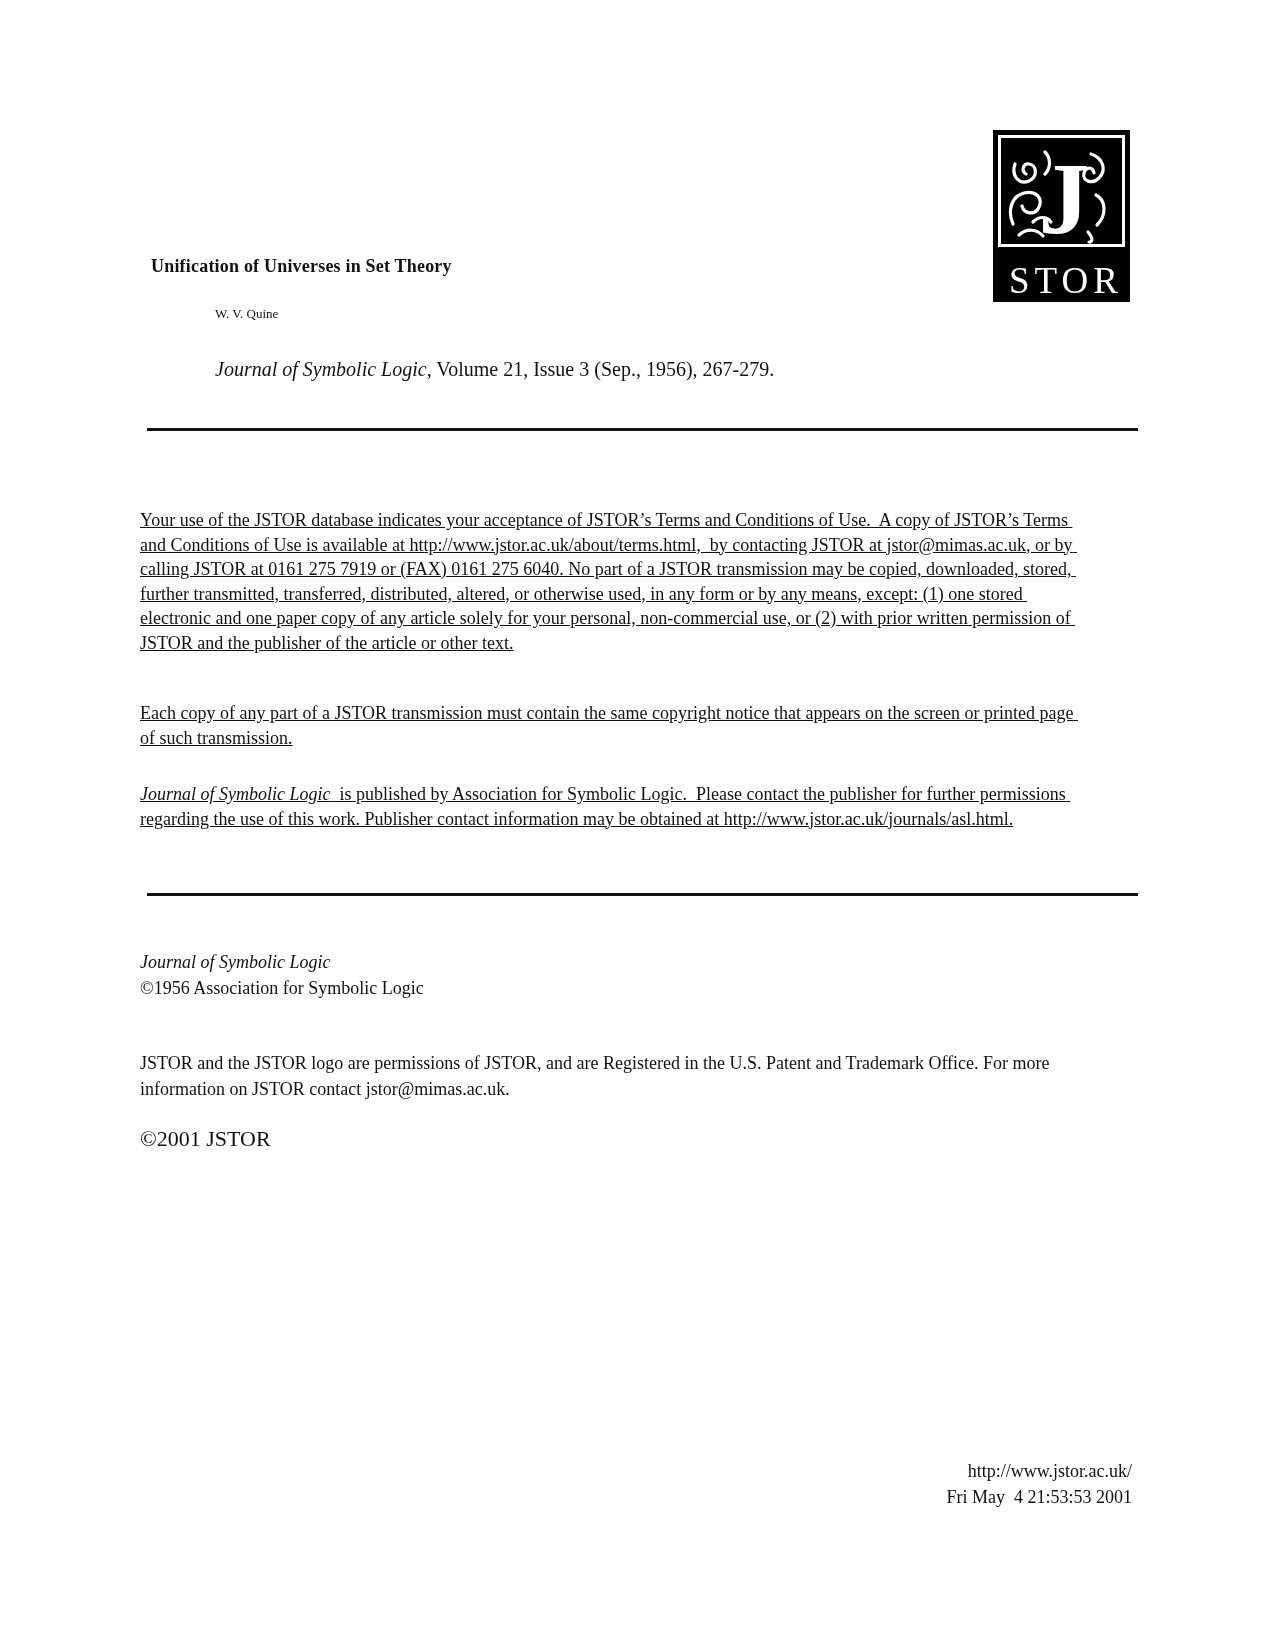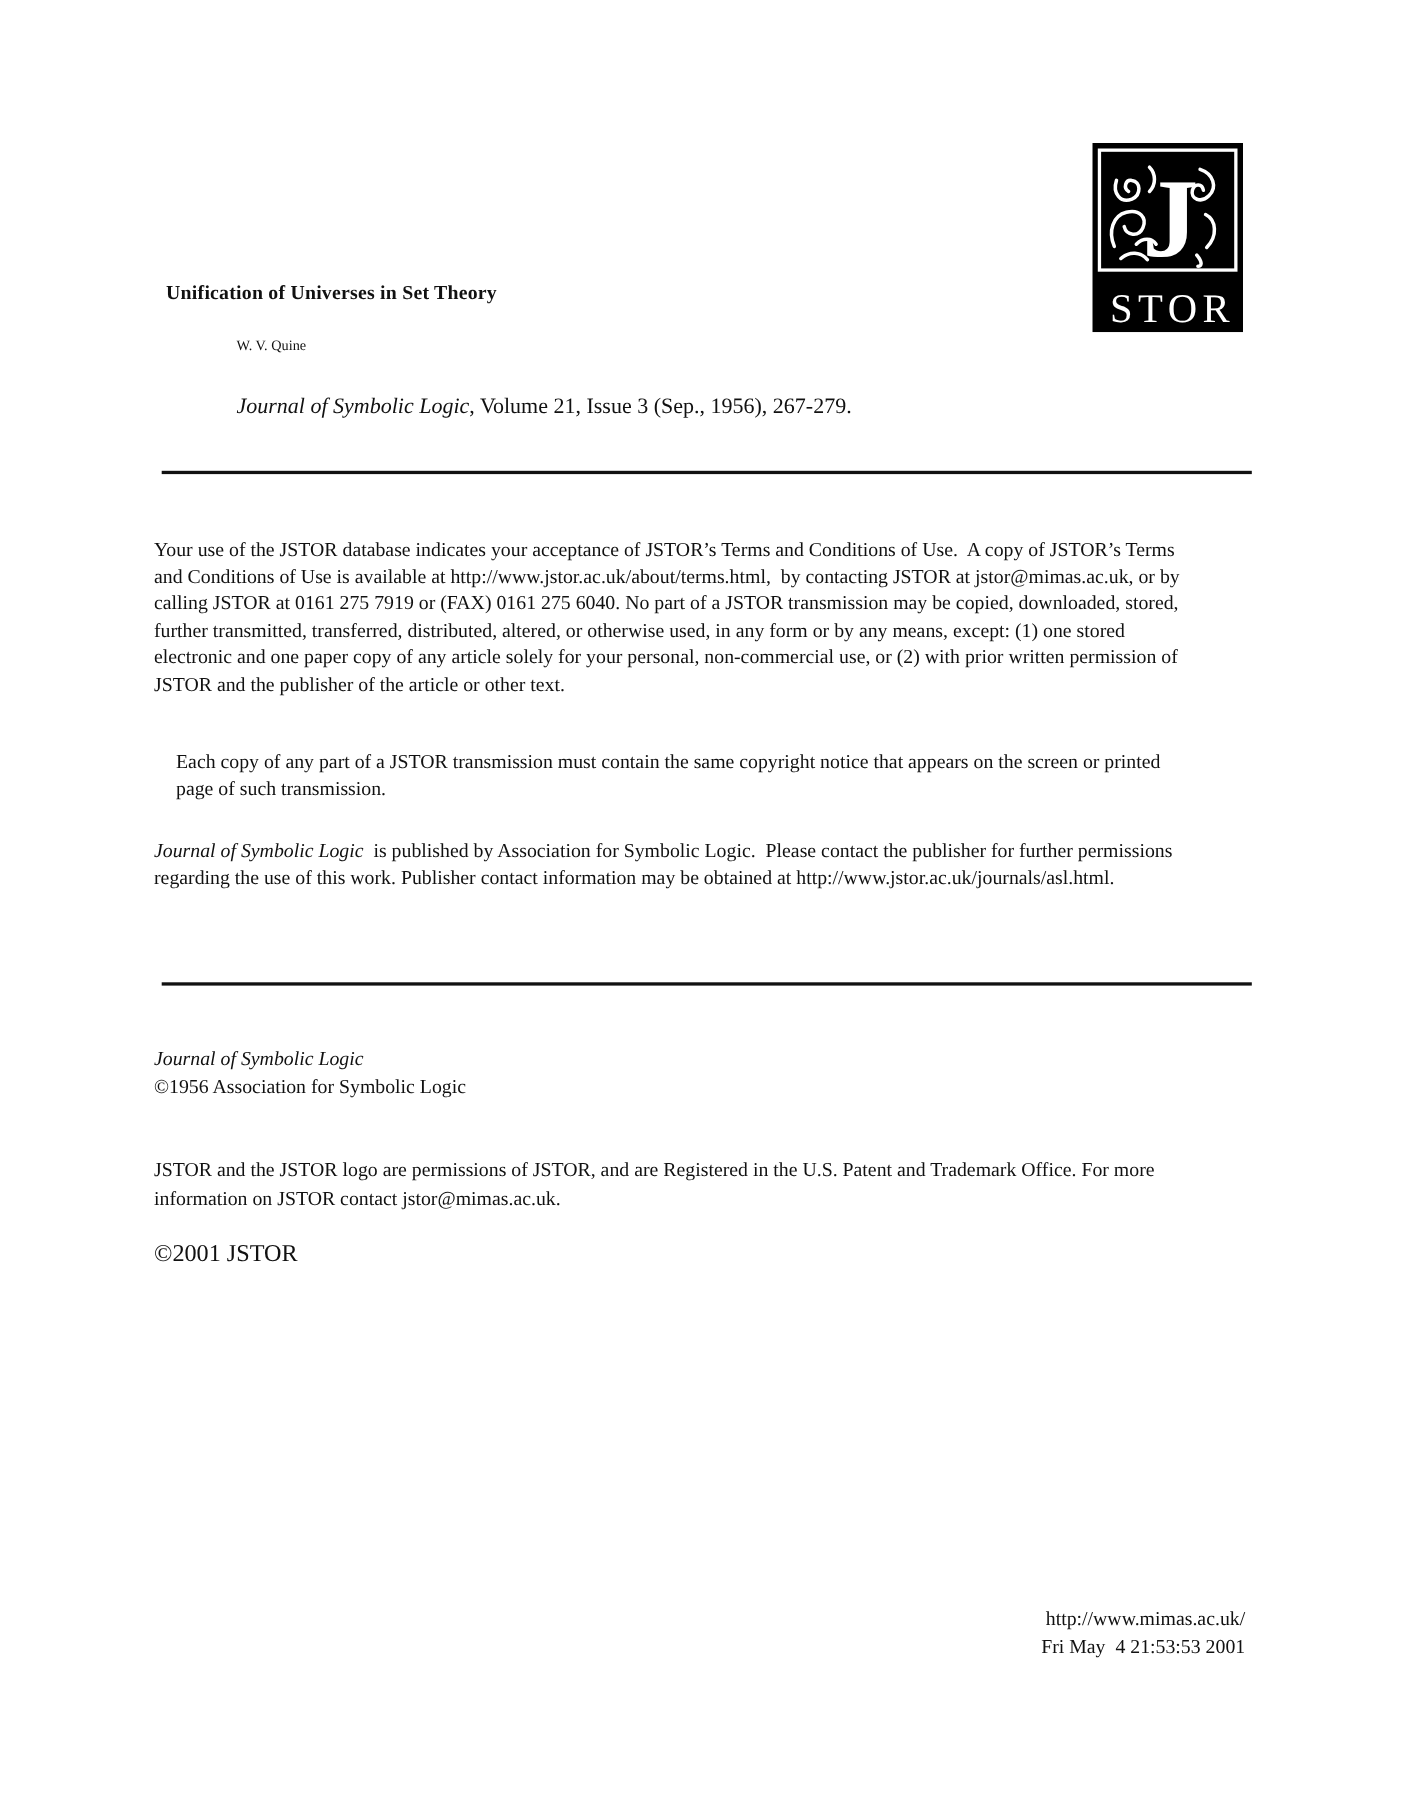--- a/index.html
+++ b/index.html
@@ -44,31 +44,32 @@
     left: 147px;
     width: 991px;
     height: 3px;
     background: #111111;
   }
   .rule-top { top: 428px; }
   .rule-mid { top: 893px; }
 
   .terms {
     left: 140px;
-    top: 487px;
+    top: 508px;
     width: 952px;
     font-size: 18px;
     line-height: 24.5px;
+    text-decoration: underline;
   }
   .terms p {
     margin: 0;
     white-space: pre-wrap;
   }
   .terms .p1 { margin-bottom: 46px; }
-  .terms .p2 { margin-bottom: 32px; margin-left: 20px; }
+  .terms .p2 { margin-bottom: 32px; }
 
   .pub-block {
     left: 140px;
     top: 949px;
     font-size: 18px;
     line-height: 26px;
   }
   .pub-block div { white-space: pre; }
 
   .trademark {
@@ -146,17 +147,17 @@
   <div class="abs pub-block">
     <div class="italic">Journal of Symbolic Logic</div>
     <div>©1956 Association for Symbolic Logic</div>
   </div>
 
   <div class="abs trademark">JSTOR and the JSTOR logo are permissions of JSTOR, and are Registered in the U.S. Patent and Trademark Office. For more information on JSTOR contact jstor@mimas.ac.uk.</div>
 
   <div class="abs copyright-2001">©2001 JSTOR</div>
 
   <div class="abs footer">
-    <div>http://www.mimas.ac.uk/</div>
+    <div>http://www.jstor.ac.uk/</div>
     <div>Fri May  4 21:53:53 2001</div>
   </div>
 
 </div>
 
 </body></html>

